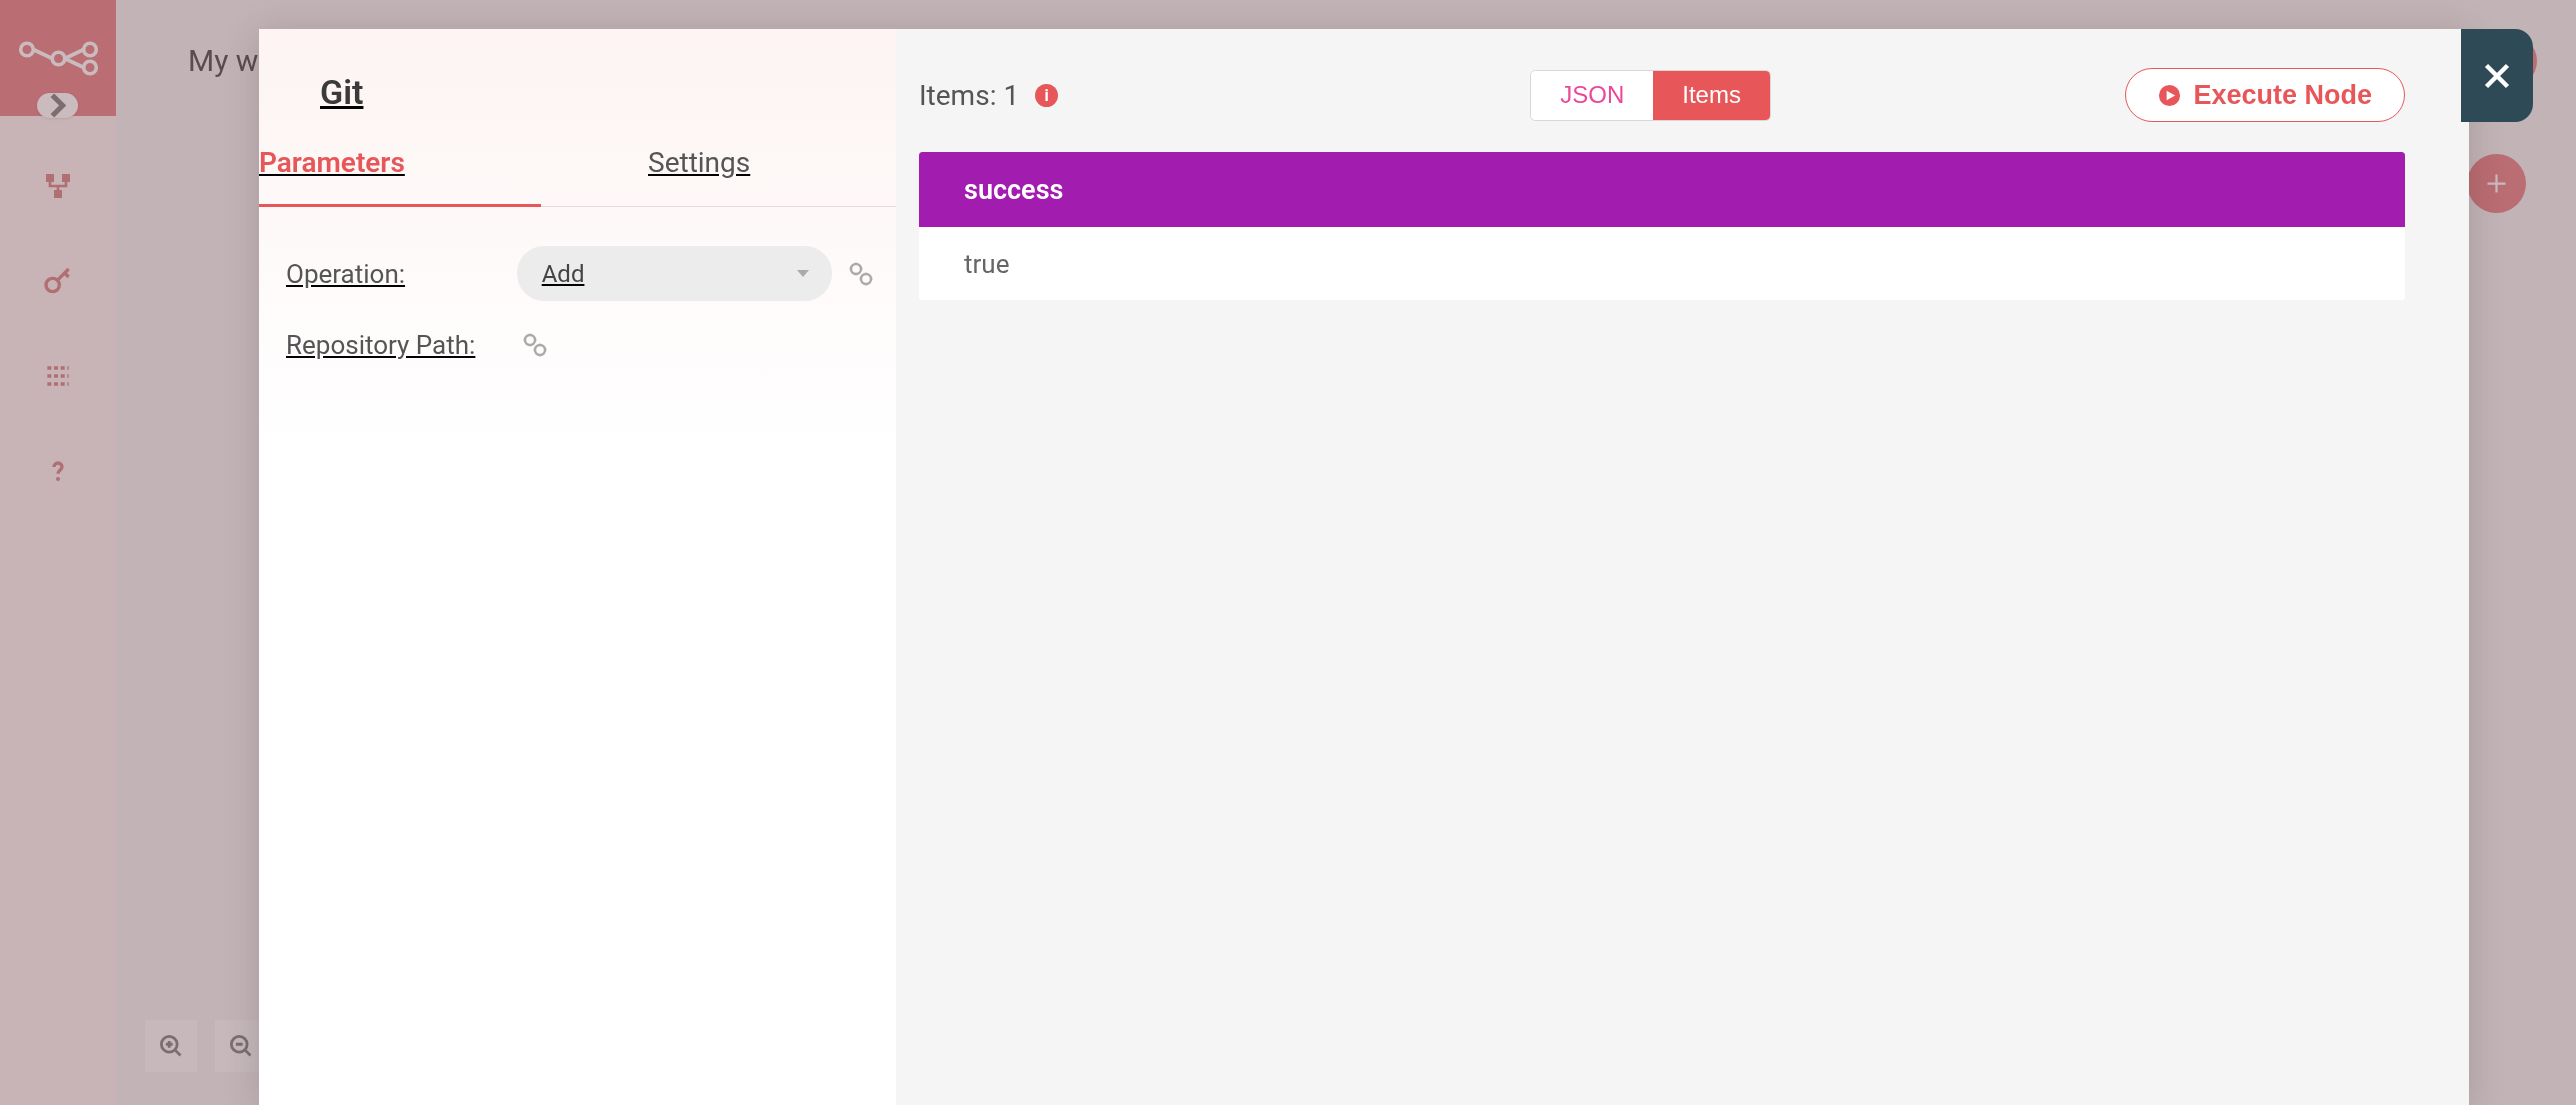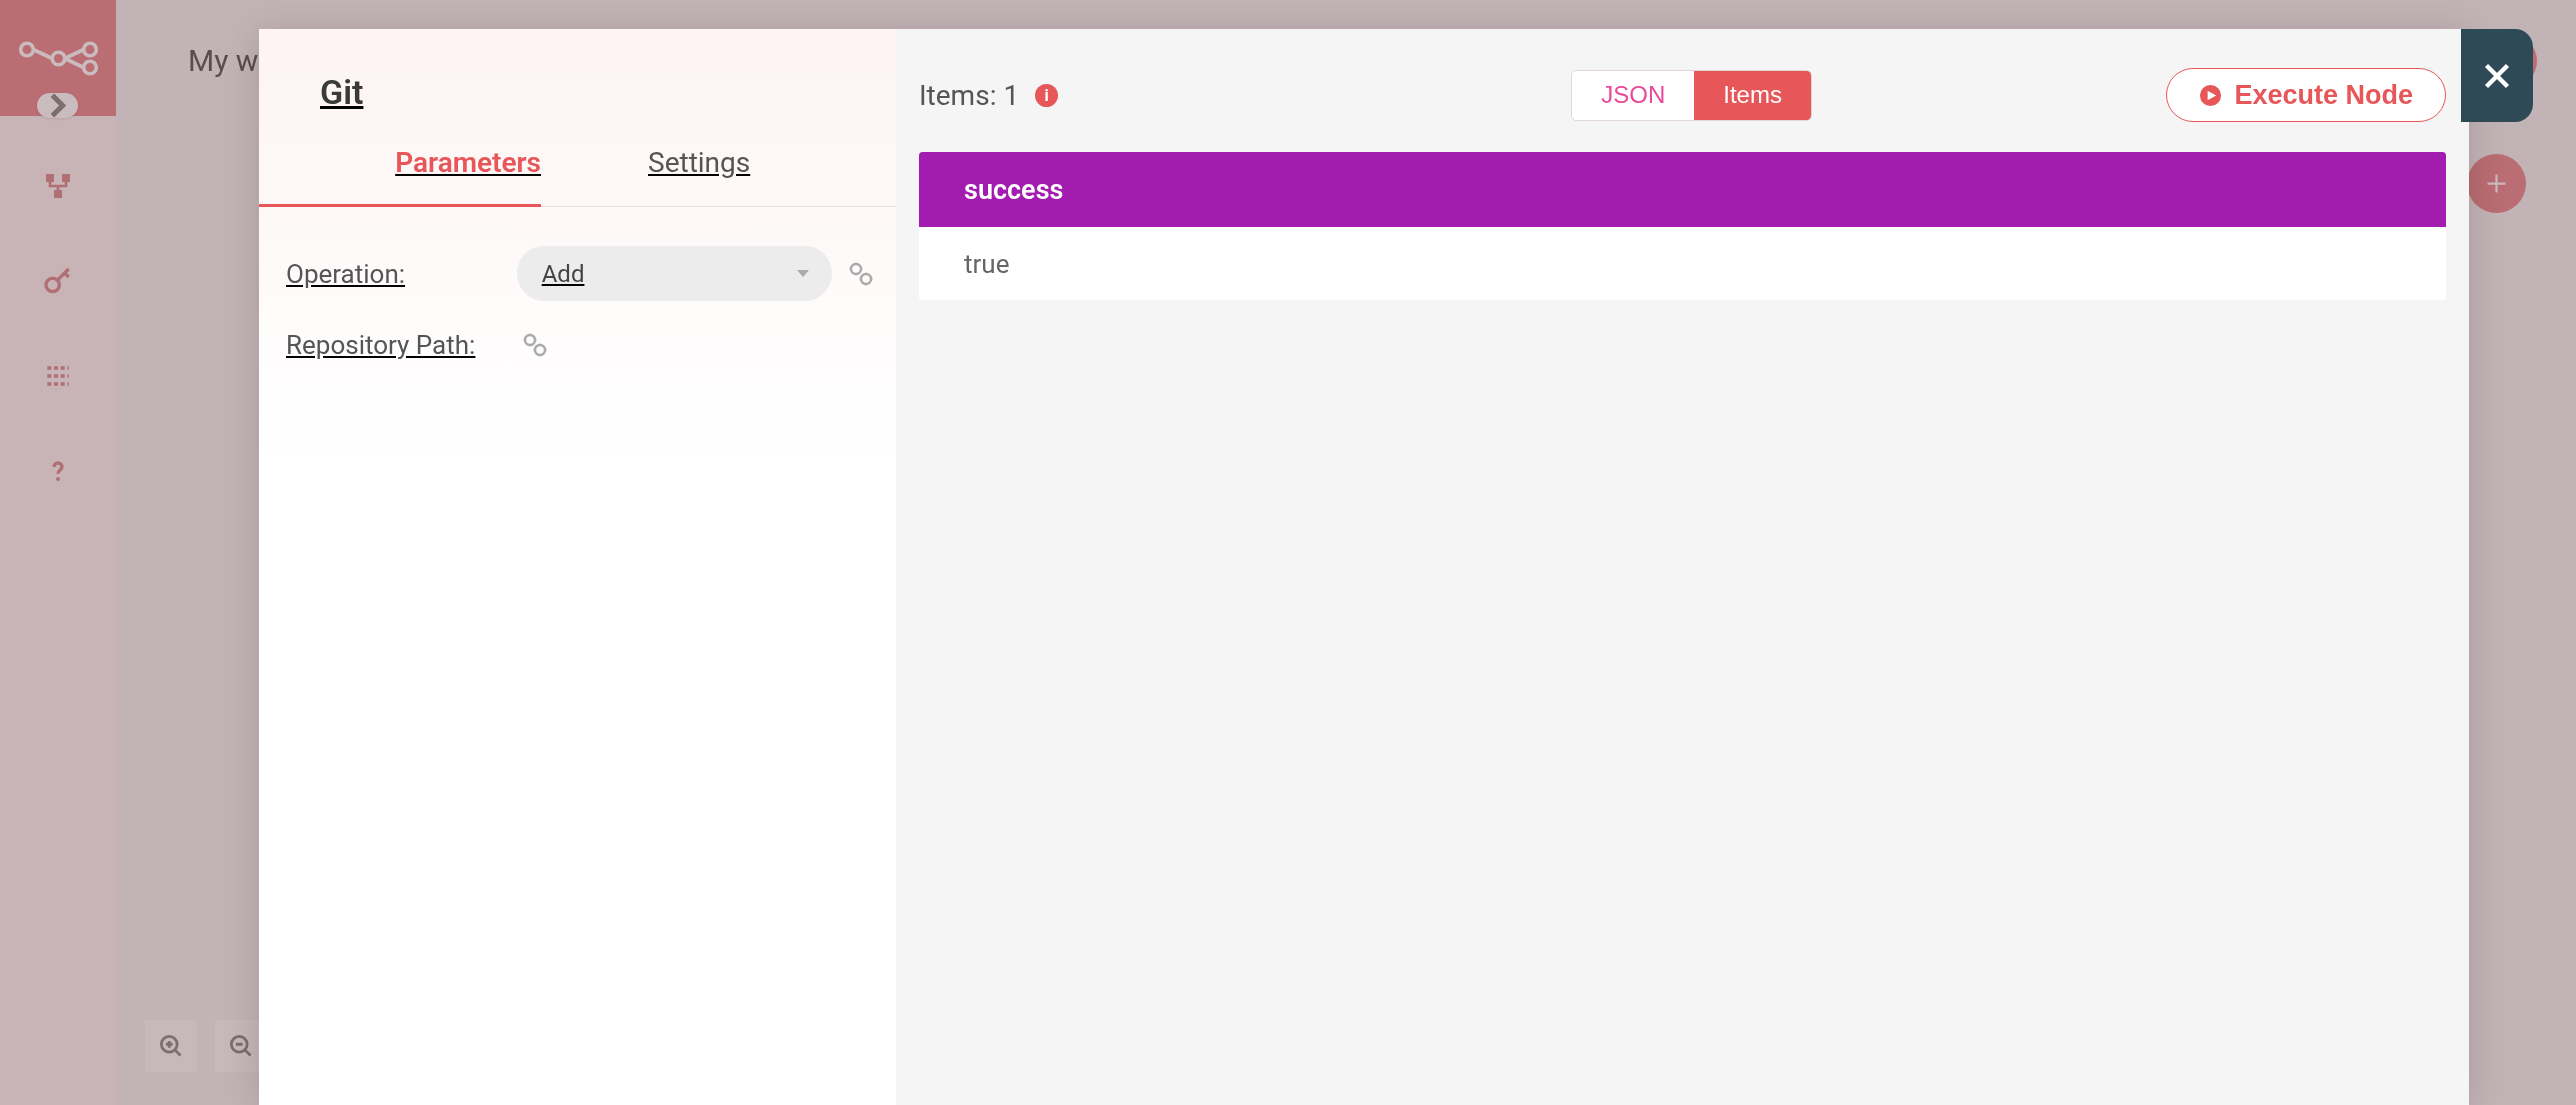--- a/index.html
+++ b/index.html
@@ -107,21 +107,21 @@
 .tabs {
   display: flex;
   border-bottom: 0.9px solid #e8dcdc;
 }
 .tab {
   flex: 0 0 auto;
   padding: 0 0 25px 0;
   font-size: 28px;
   color: #555;
   cursor: pointer;
-  text-align: right;
+  text-align: left;
 }
 .tab:first-child { width: 282px; }
 .tab:last-child { flex: 1; padding-left: 107px; text-align: left; }
 .tab.active {
   color: #e75659; font-weight: 600;
   border-bottom: 3.6px solid #e75659;
   margin-bottom: -0.9px;
 }
 .params {
   padding: 39px 12.5px 0 27px;
@@ -149,21 +149,21 @@
   border-top: 7.2px solid #aaa;
 }
 .param-gear {
   width: 30px; height: 30px; color: #aaa; flex-shrink: 0;
   margin-left: 3.6px; margin-right: 7.2px;
 }
 
 .modal-right {
   flex: 1;
   background: #f5f5f5;
-  padding: 39px 23px 0 23px;
+  padding: 39px 64px 0 23px;
   display: flex; flex-direction: column;
   position: relative;
 }
 .modal-right-header {
   display: flex; align-items: center;
   margin-bottom: 30px;
 }
 .items-label {
   font-size: 28px; color: #555; margin-right: 16px;
 }

